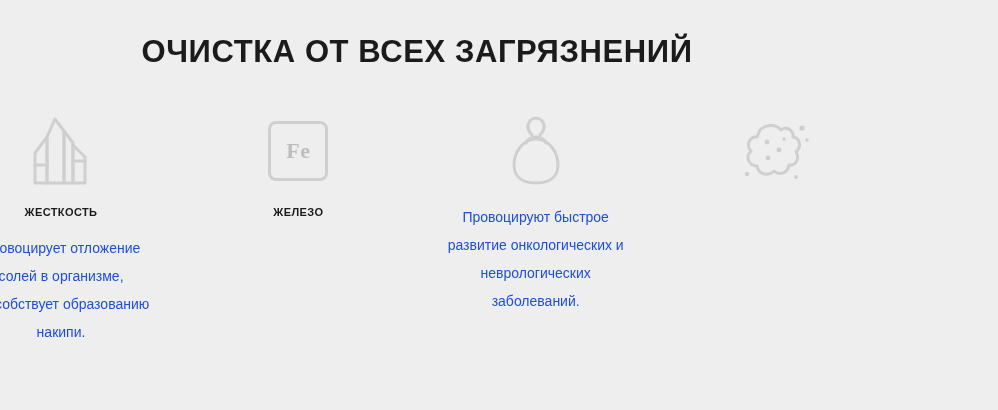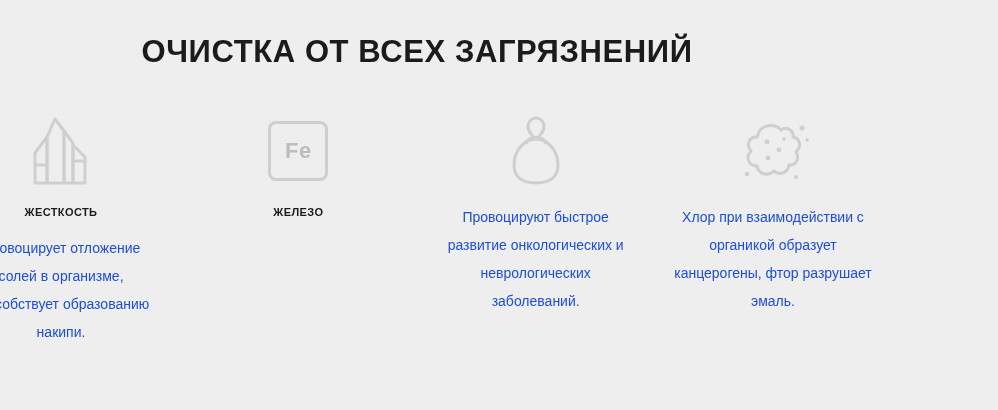--- a/index.html
+++ b/index.html
@@ -76,20 +76,21 @@
     height: 54px;
     border: 3px solid #cfcfcf;
     border-radius: 8px;
     display: flex;
     align-items: center;
     justify-content: center;
     font-size: 22px;
     font-weight: bold;
     color: #bdbdbd;
     letter-spacing: 0.5px;
+    font-family: Liberation Serif, serif;
   }
 </style>
 </head>
 <body>
 
 <div class="page">
 
   <div class="headline">ОЧИСТКА ОТ ВСЕХ ЗАГРЯЗНЕНИЙ</div>
 
   <div class="features">
@@ -135,17 +136,16 @@
           <circle cx="33" cy="28" r="2.4" fill="#cfcfcf" stroke="none"></circle>
           <circle cx="45" cy="36" r="2.4" fill="#cfcfcf" stroke="none"></circle>
           <circle cx="34" cy="44" r="2.4" fill="#cfcfcf" stroke="none"></circle>
           <circle cx="50" cy="25" r="1.8" fill="#cfcfcf" stroke="none"></circle>
           <circle cx="68" cy="14" r="2.6" fill="#cfcfcf" stroke="none"></circle>
           <circle cx="73" cy="26" r="1.8" fill="#cfcfcf" stroke="none"></circle>
           <circle cx="13" cy="60" r="2.2" fill="#cfcfcf" stroke="none"></circle>
           <circle cx="62" cy="63" r="2" fill="#cfcfcf" stroke="none"></circle>
         </svg>
       </div>
-      <div class="feature-text">Хлор при взаимодействии с органикой образует канцерогены, фтор разрушает эмаль.</div>
     </div>
 
   </div>
 </div>
 
 </body></html>

